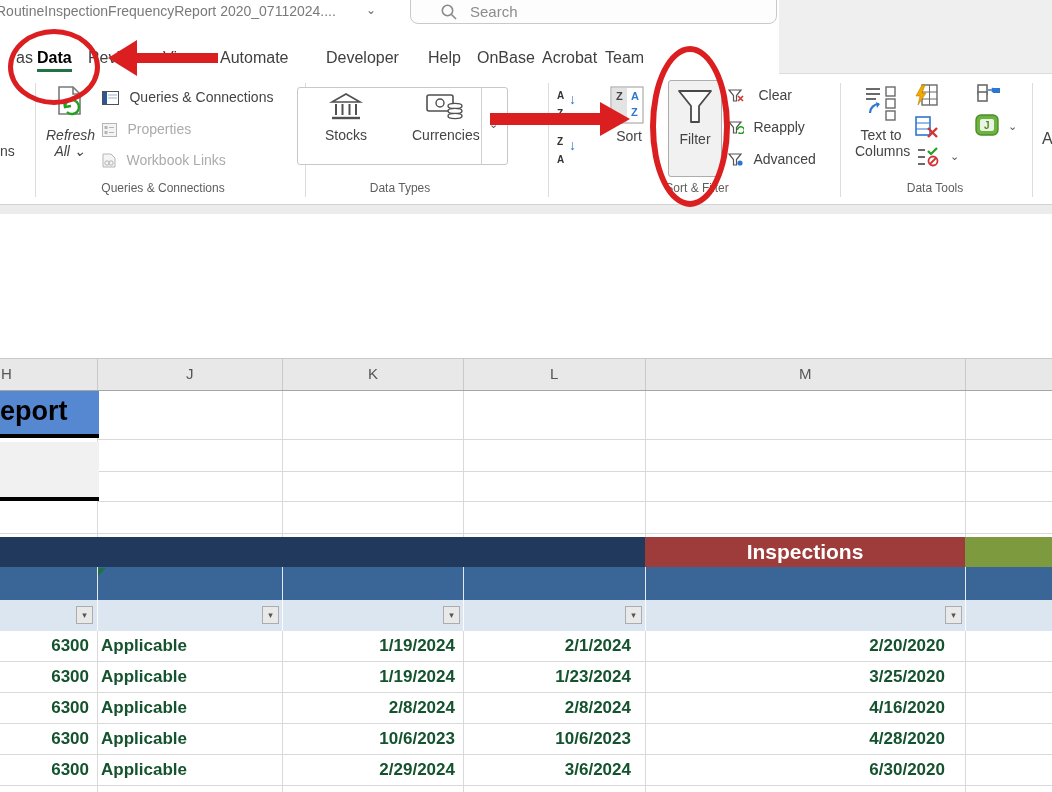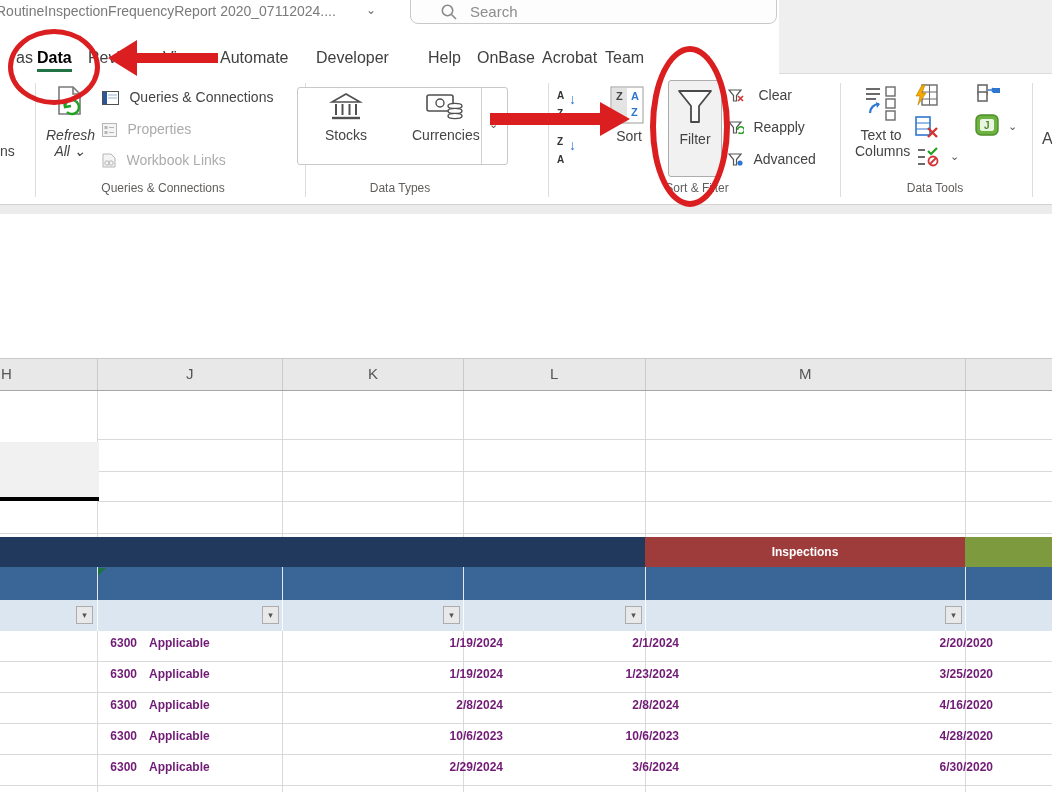--- a/index.html
+++ b/index.html
@@ -57,34 +57,34 @@
   .colhead-sep { top:359px; width:1px; height:31px; background:#c9c9c9; }
   .gridv { top:391px; width:1px; height:401px; background:#d9d9d9; z-index:1; }
   .gridh { height:1px; background:#d9d9d9; z-index:1; }
 
   .title-cell { left:0; top:391px; width:99px; height:47px; background:#5588d1; border-bottom:4px solid #000; z-index:2;
     font-size:27px; font-weight:bold; color:#000; line-height:41px; padding-left:0; overflow:hidden; }
   .gray-cell { left:0; top:442px; width:99px; height:59px; background:#f1f1f1; border-bottom:4px solid #000; z-index:2; }
 
   .band-navy { left:0; top:537px; width:645px; height:30px; background:#20395c; z-index:2; }
   .band-red  { left:645px; top:537px; width:320px; height:30px; background:#9e3b3b; z-index:2;
-    color:#fff; font-weight:bold; font-size:12px; text-align:center; line-height:30px; }
+    color:#fff; font-weight:bold; font-size:21px; text-align:center; line-height:30px; }
   .band-green{ left:965px; top:537px; width:87px; height:30px; background:#7d9a3f; z-index:2; }
 
   .meta-row { left:0; top:567px; width:1052px; height:33px; background:#3a6597; z-index:2; }
   .meta-text { color:#fff; font-weight:bold; font-size:17px; top:573px; }
   .wsep { top:0; width:1px; height:100%; background:rgba(255,255,255,.85); }
 
   .hdr-row { left:0; top:600px; width:1052px; height:31px; background:#dce6f1; z-index:2; }
   .hdr-text { font-weight:bold; font-size:16px; color:#101828; top:606px; white-space:nowrap; }
   .dd-btn { top:606px; width:17px; height:18px; background:#e9e9e9; border:1px solid #acacac; z-index:3;
     font-size:9px; color:#555; text-align:center; line-height:16px; cursor:pointer; }
 
   .drow { left:0; width:1052px; height:31px; border-bottom:1px solid #d9d9d9; z-index:2; background:transparent; }
-  .dcell { position:absolute; top:5px; font-size:12px; font-weight:600; color:#701a75; white-space:nowrap;margin-left:48px; }
+  .dcell { position:absolute; top:5px; font-size:17px; font-weight:600; color:#14532d; white-space:nowrap; }
   .c-h { left:0; width:89px; text-align:right; }
   .c-j { left:101px; }
   .c-k { left:282px; width:173px; text-align:right; }
   .c-l { left:463px; width:168px; text-align:right; }
   .c-m { left:645px; width:300px; text-align:right; }
 
   svg { display:block; }
 </style>
 </head>
 <body>
@@ -101,21 +101,21 @@
     <line x1="11.5" y1="11.5" x2="16" y2="16" stroke="#8a8a8a" stroke-width="1.6"></line>
   </svg>
   <div class="abs search-ph">Search</div>
 
   <span class="abs tab" style="left:16px;">as</span>
   <span class="abs tab tab-active" style="left:37px;">Data</span>
   <div class="abs tab-underline"></div>
   <span class="abs tab" style="left:88px;">Review</span>
   <span class="abs tab" style="left:163px;">View</span>
   <span class="abs tab" style="left:220px;">Automate</span>
-  <span class="abs tab" style="left:316px;">Developer</span>
+  <span class="abs tab" style="left:326px;">Developer</span>
   <span class="abs tab" style="left:428px;">Help</span>
   <span class="abs tab" style="left:477px;">OnBase</span>
   <span class="abs tab" style="left:542px;">Acrobat</span>
   <span class="abs tab" style="left:605px;">Team</span>
 
   <div class="abs ribbon"></div>
   <div class="abs ribbon-strip"></div>
   <div class="abs vdiv" style="left:35px;"></div>
   <div class="abs vdiv" style="left:305px;"></div>
   <div class="abs vdiv" style="left:548px;"></div>
@@ -314,20 +314,21 @@
   <div class="abs gridv" style="left:97px;"></div>
   <div class="abs gridv" style="left:282px;"></div>
   <div class="abs gridv" style="left:463px;"></div>
   <div class="abs gridv" style="left:645px;"></div>
   <div class="abs gridv" style="left:965px;"></div>
   <div class="abs gridh" style="left:97px;top:439px;width:955px;"></div>
   <div class="abs gridh" style="left:97px;top:471px;width:955px;"></div>
   <div class="abs gridh" style="left:97px;top:501px;width:955px;"></div>
   <div class="abs gridh" style="left:0;top:533px;width:1052px;"></div>
 
+  <div class="abs title-cell">eport</div>
   <div class="abs gray-cell"></div>
 
   <div class="abs band-navy"></div>
   <div class="abs band-red">Inspections</div>
   <div class="abs band-green"></div>
 
   <div class="abs meta-row">
     <div class="abs wsep" style="left:97px;"></div>
       <div class="abs wsep" style="left:282px;"></div>
     <div class="abs wsep" style="left:463px;"></div>

